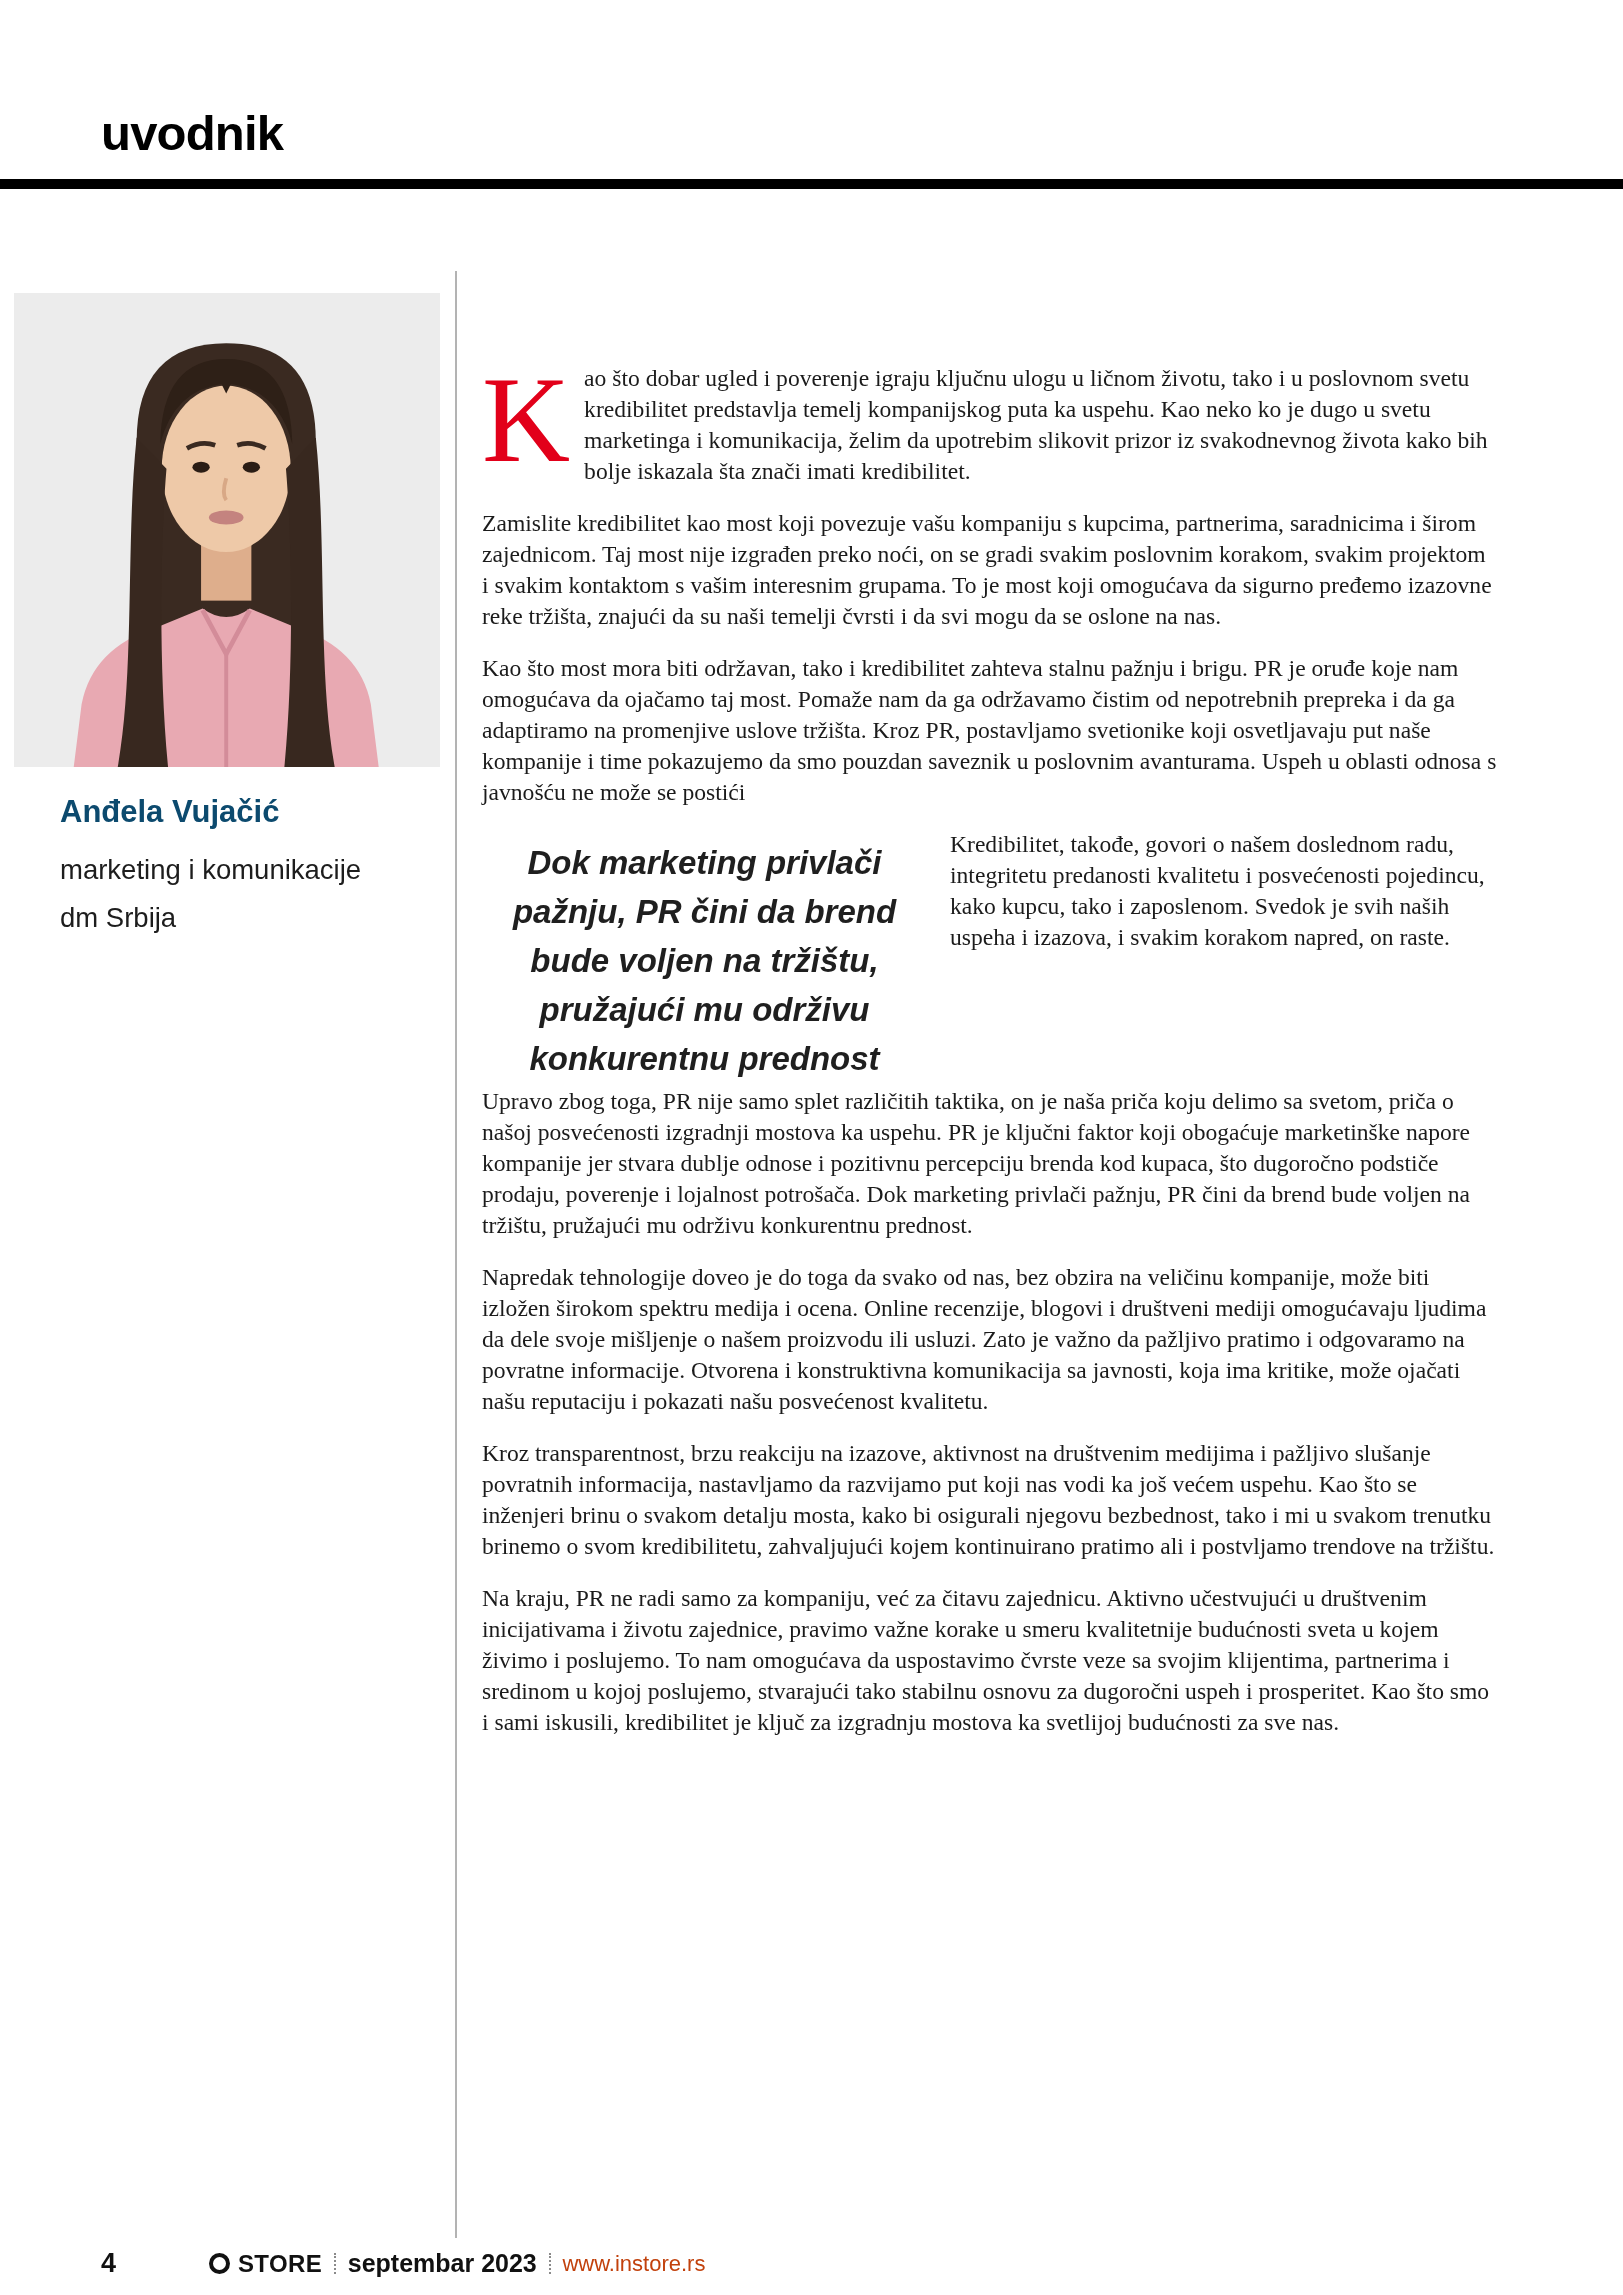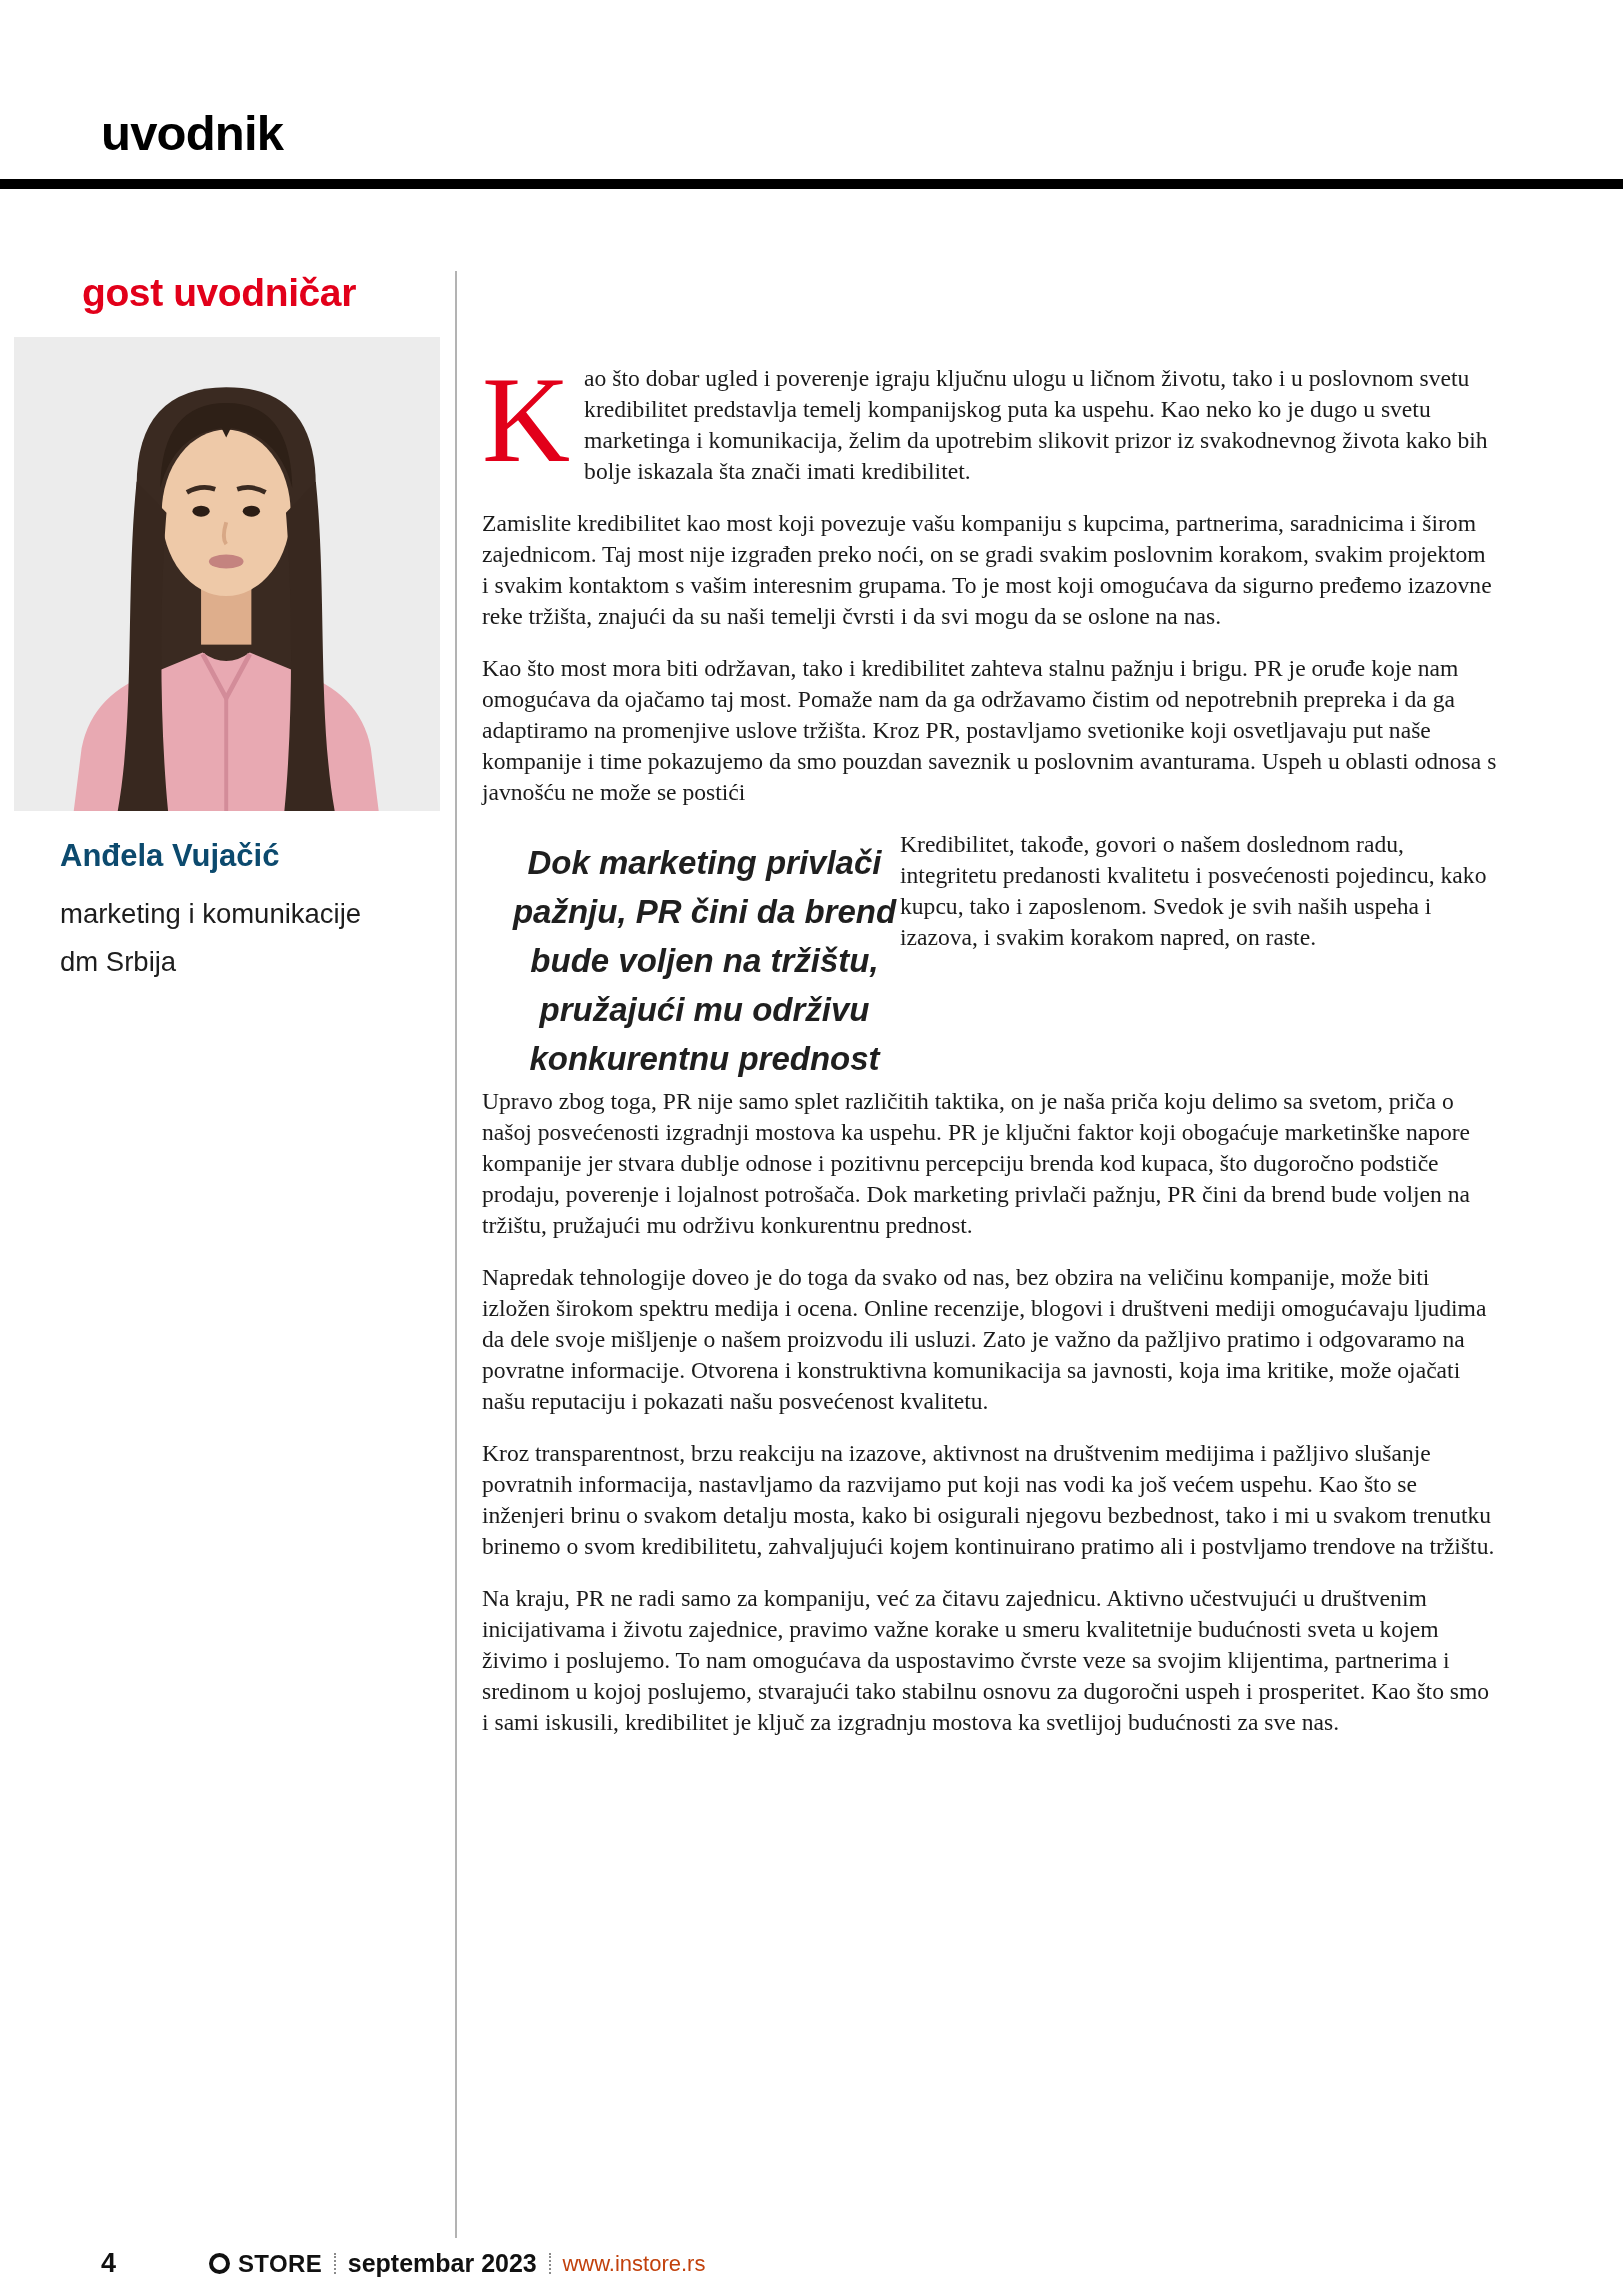--- a/index.html
+++ b/index.html
@@ -53,21 +53,21 @@
     margin-bottom:99px;
   }
   .article h1 span { display:block; }
   .article p { margin-bottom:21px; text-align:left; }
   .lead { margin-bottom:21px; }
   .dropcap {
     float:left; font-family:"Liberation Serif", serif;
     font-size:122px; line-height:110px; color:var(--accent);
     padding:1.6px 14px 0 0; font-weight:normal;
   }
-  .quote-row { display:flex; margin:3.1px 0 3.1px 27px; align-items:flex-start; }
+  .quote-row { display:flex; gap:50px; margin:3.1px 0 3.1px 27px; align-items:flex-start; }
   .pullquote {
     flex:0 0 391px; text-align:center;
     font-family:"Liberation Sans", sans-serif; font-style:italic; font-weight:bold;
     font-size:33px; line-height:49px; color:#1f1f1f; padding-top:9.4px;
   }
   .wrap-col { flex:1; min-width:0; }
   .wrap-col p { margin-bottom:20.4px; }
 
   
   .page-footer {
@@ -87,21 +87,20 @@
 </head>
 <body style="--accent: #e2001a;">
 
 <div class="page">
 
   <div class="section-label">uvodnik</div>
   <div class="top-rule"></div>
   <div class="column-divider"></div>
 
   <aside class="left-col">
-    <div class="kicker">gost uvodničar</div>
 
     <div class="photo">
       <svg viewBox="0 0 271 302" preserveAspectRatio="none">
         <rect x="0" y="0" width="271" height="302" fill="#ececec"></rect>
 
         <path d="M78,302 L78,95 Q78,32 135,32 Q192,32 192,95 L192,302 Z" fill="#3a2a21"></path>
 
         <rect x="119" y="150" width="32" height="46" fill="#deae8c"></rect>
 
         <ellipse cx="135" cy="112" rx="41" ry="53" fill="#eec9a8"></ellipse>

